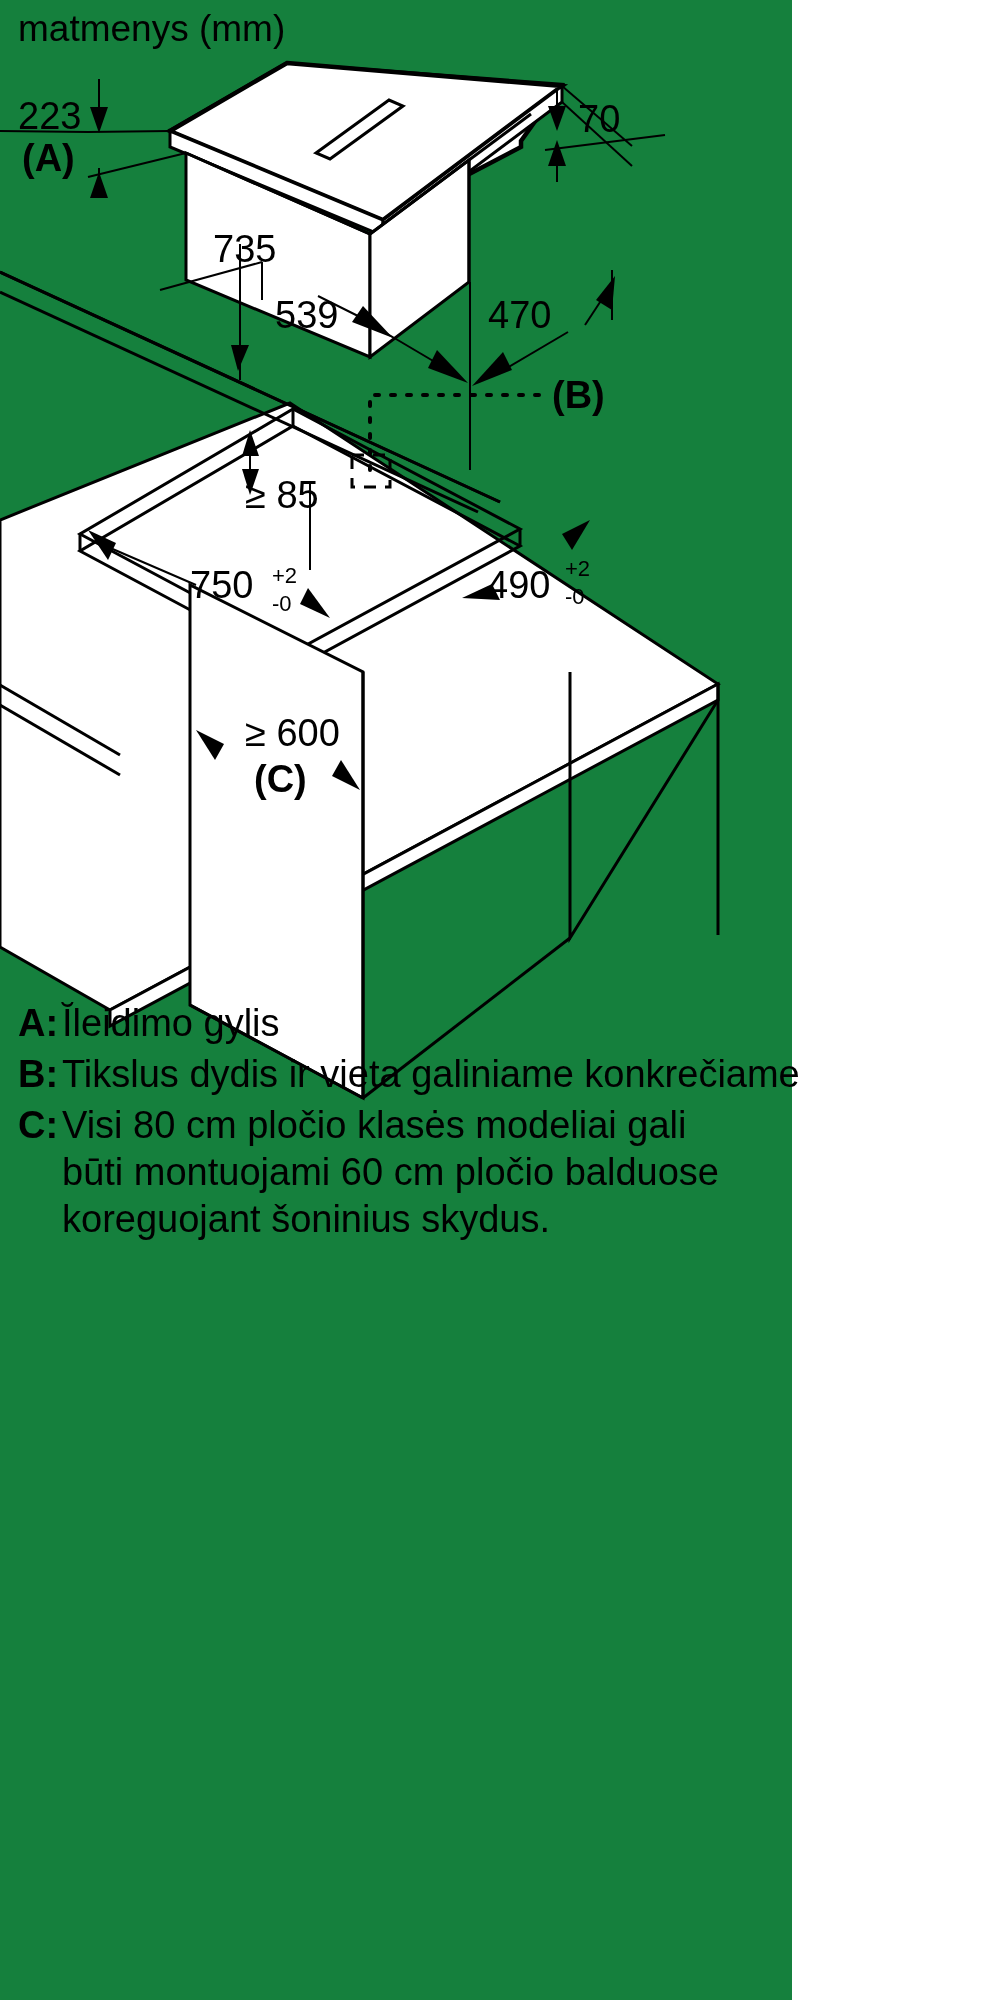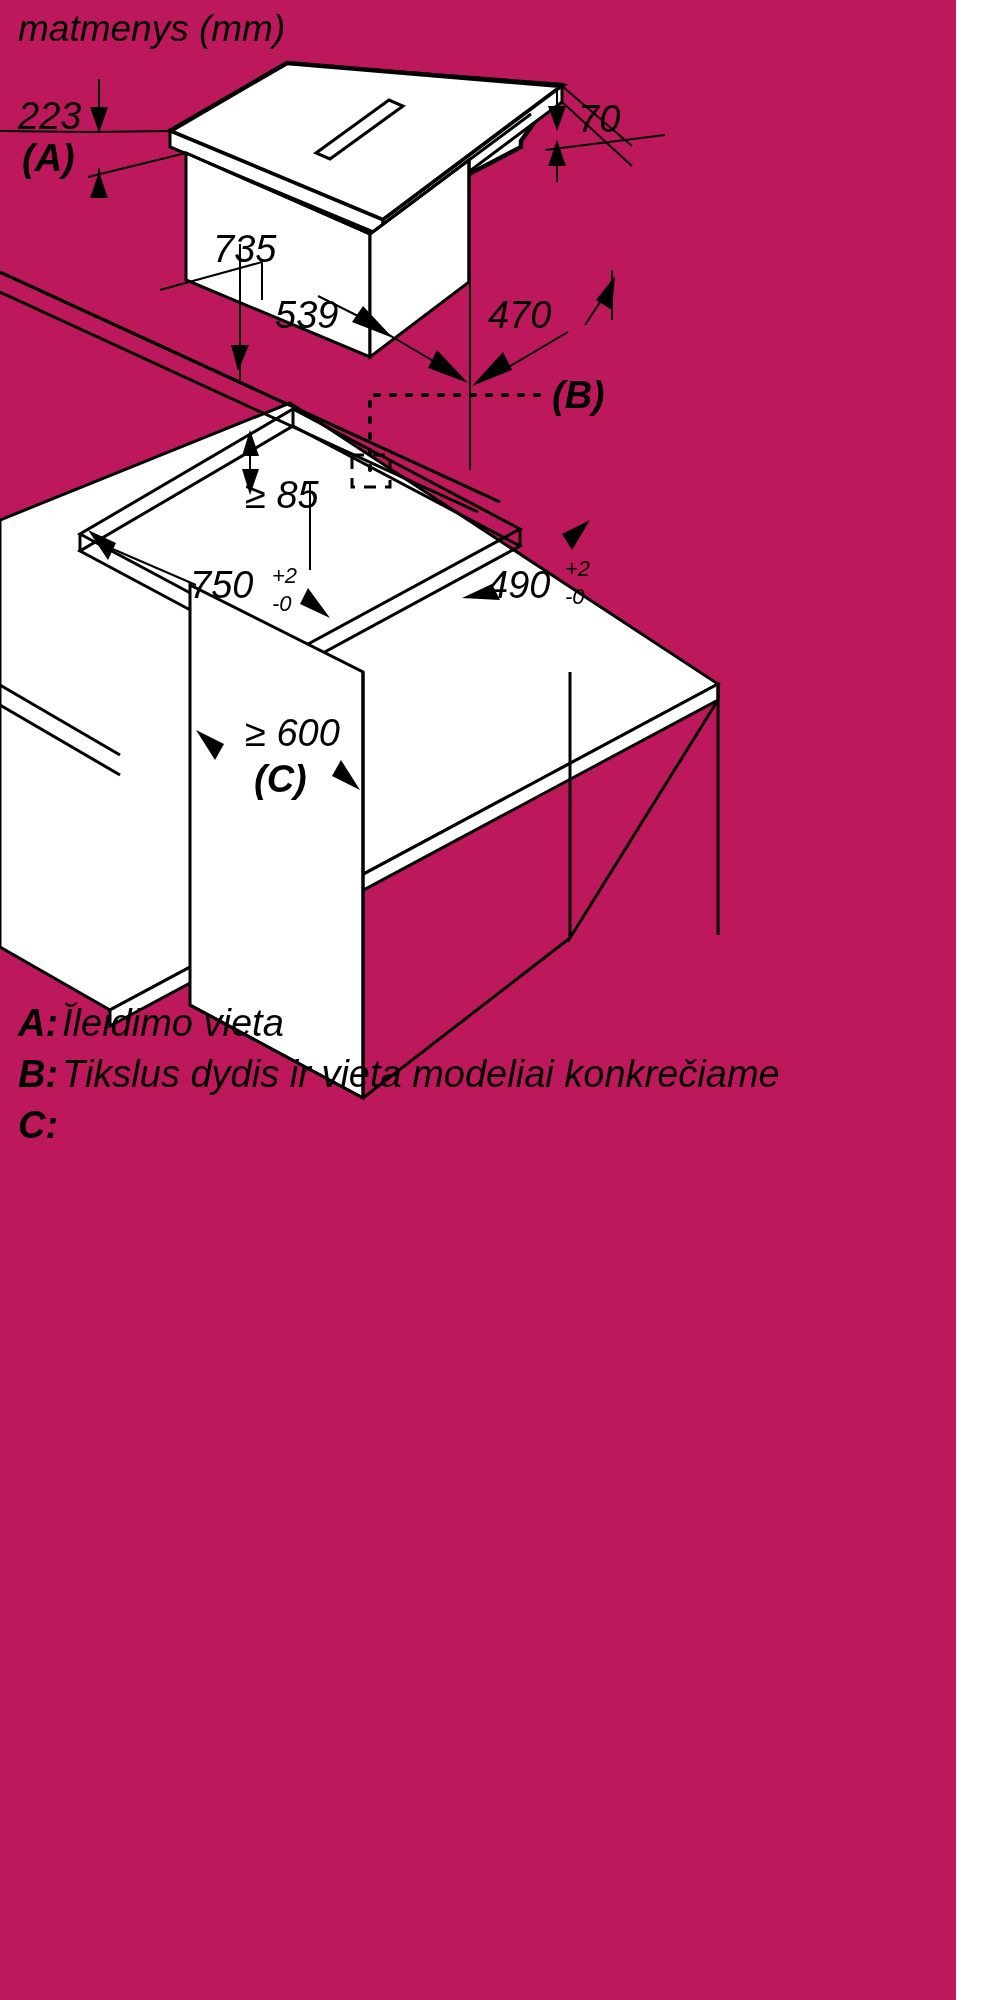--- a/index.html
+++ b/index.html
@@ -10,24 +10,23 @@
   body {
     width: 1000px;
     height: 2000px;
     font-family: "Liberation Sans", sans-serif;
     color: #000000;
     overflow: hidden;
     position: relative;
   }
   #page {
     position: relative;
-    width: 956px;
+    width: 792px;
     height: 2000px;
-    background: #be185d;
-    font-style: italic;
+    background: #15803d;
   }
   #drawing {
     position: absolute;
     left: 0;
     top: 0;
     width: 1000px;
     height: 2000px;
     display: block;
   }
   .dim-text {
@@ -257,24 +256,25 @@
       <text class="dim-text" x="254" y="792" font-weight="bold">(C)</text>
       <polygon class="arrowhead" points="360,790 332,776 341,760"></polygon>
       <line class="ln-thin" x1="338" y1="768" x2="320" y2="778" opacity="0"></line>
     </g>
 
   </svg>
 
   <div id="legend" style="position:absolute; left:18px; top:1000px; width:960px;">
   <div style="display: flex; align-items: flex-start; margin-bottom: 4px;">
         <div style="font-family: &quot;Liberation Sans&quot;, sans-serif; font-size: 38px; font-weight: bold; line-height: 47px; width: 44px; flex: 0 0 44px; color: rgb(0, 0, 0);">A:</div>
-        <div style="font-family: &quot;Liberation Sans&quot;, sans-serif; font-size: 38px; line-height: 47px; color: rgb(0, 0, 0); white-space: pre;"><div>Ĭleidimo vieta</div></div>
+        <div style="font-family: &quot;Liberation Sans&quot;, sans-serif; font-size: 38px; line-height: 47px; color: rgb(0, 0, 0); white-space: pre;"><div>Ĭleidimo gylis</div></div>
       </div>
       <div style="display: flex; align-items: flex-start; margin-bottom: 4px;">
         <div style="font-family: &quot;Liberation Sans&quot;, sans-serif; font-size: 38px; font-weight: bold; line-height: 47px; width: 44px; flex: 0 0 44px; color: rgb(0, 0, 0);">B:</div>
-        <div style="font-family: &quot;Liberation Sans&quot;, sans-serif; font-size: 38px; line-height: 47px; color: rgb(0, 0, 0); white-space: pre;"><div>Tikslus dydis ir vieta modeliai konkrečiame</div></div>
+        <div style="font-family: &quot;Liberation Sans&quot;, sans-serif; font-size: 38px; line-height: 47px; color: rgb(0, 0, 0); white-space: pre;"><div>Tikslus dydis ir vieta galiniame konkrečiame</div></div>
       </div>
       <div style="display: flex; align-items: flex-start; margin-bottom: 0px;">
         <div style="font-family: &quot;Liberation Sans&quot;, sans-serif; font-size: 38px; font-weight: bold; line-height: 47px; width: 44px; flex: 0 0 44px; color: rgb(0, 0, 0);">C:</div>
+        <div style="font-family: &quot;Liberation Sans&quot;, sans-serif; font-size: 38px; line-height: 47px; color: rgb(0, 0, 0); white-space: pre;"><div>Visi 80 cm pločio klasės modeliai gali</div><div>būti montuojami 60 cm pločio balduose</div><div>koreguojant šoninius skydus.</div></div>
       </div>
     </div>
 
 </div>
 
 </body></html>

